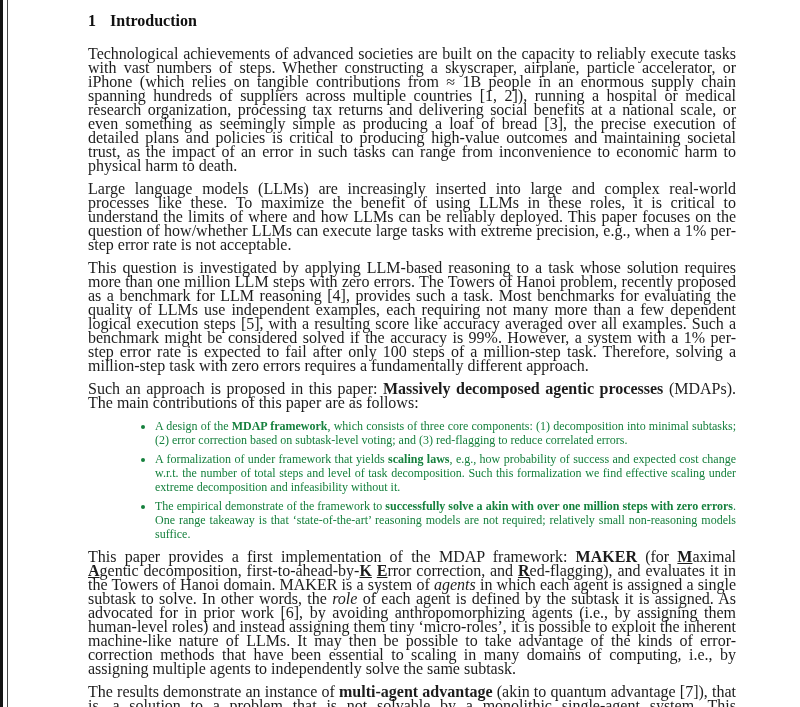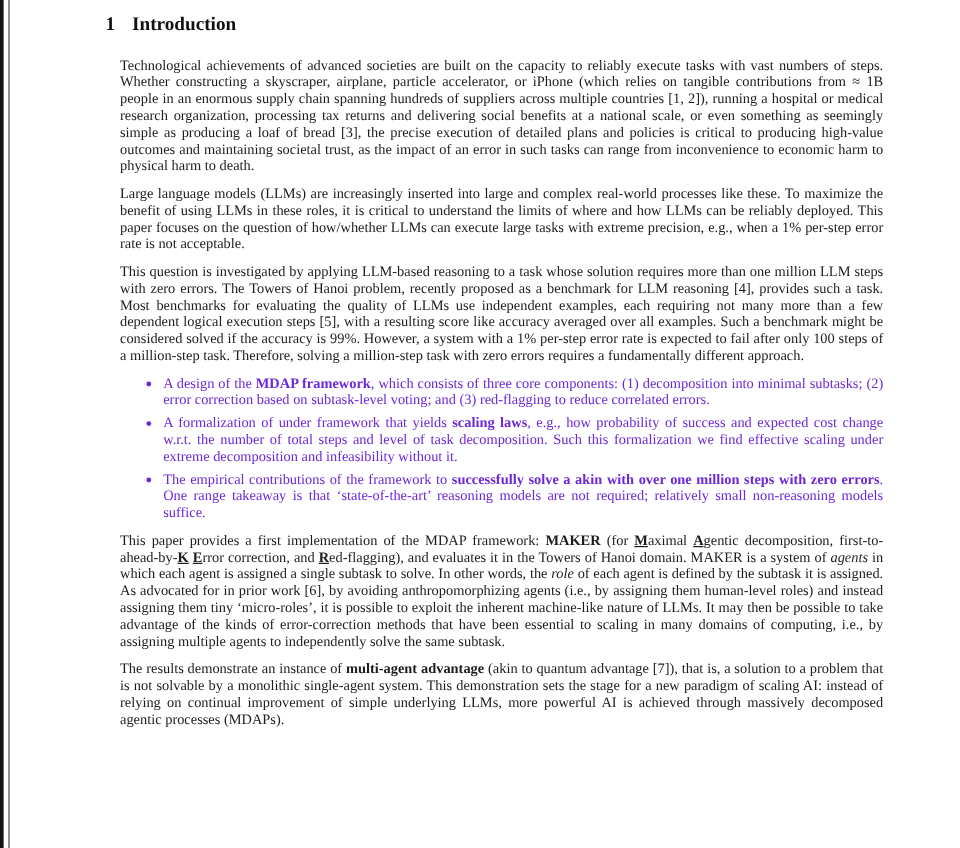--- a/index.html
+++ b/index.html
@@ -21,44 +21,45 @@
     background: #4a4a4a;
   }
   .content {
     position: absolute; left: 88px; top: 12px; width: 648px;
   }
   .section-heading {
     margin: 0 0 17px 0; font-size: 16px; font-weight: bold; color: #111;
   }
   .section-heading .num { margin-right: 14px; }
   .para {
-    margin: 0 0 9px 12px; font-size: 12px; line-height: 14px;
+    margin: 0 0 9px 0; font-size: 16px; line-height: 14px;
     text-align: justify; color: #1c1c1c;
   }
   .bullets { margin: 3px 0 9px 0; padding: 0; }
   .bullet-item {
-    margin: 0 0 5px 48px; font-size: 12px; line-height: 14px;
-    text-align: justify; list-style: disc outside; color: #6d28d9;
+    margin: 0 0 5px 67px; font-size: 12px; line-height: 14px;
+    text-align: justify; list-style: disc outside; color: #15803d;
   }
   .seg-b  { font-weight: bold; }
   .seg-i  { font-style: italic; }
   .seg-bu { font-weight: bold; text-decoration: underline; }
 </style>
 </head>
 <body>
 
 <div class="page" style="background: rgb(255, 255, 255); color: rgb(28, 28, 28);">
   <div class="scan-edge-bar" style="background: rgb(20, 20, 20);"></div>
   <div class="scan-edge-line" style="background: rgb(74, 74, 74);"></div>
   <div class="content">
     <h1 class="section-heading"><span class="num">1</span><span>Introduction</span></h1>
   <p class="para"><span>Technological achievements of advanced societies are built on the capacity to reliably execute tasks with vast numbers of steps. Whether constructing a skyscraper, airplane, particle accelerator, or iPhone (which relies on tangible contributions from ≈ 1B people in an enormous supply chain spanning hundreds of suppliers across multiple countries [1, 2]), running a hospital or medical research organization, processing tax returns and delivering social benefits at a national scale, or even something as seemingly simple as producing a loaf of bread [3], the precise execution of detailed plans and policies is critical to producing high-value outcomes and maintaining societal trust, as the impact of an error in such tasks can range from inconvenience to economic harm to physical harm to death.</span></p>
       <p class="para"><span>Large language models (LLMs) are increasingly inserted into large and complex real-world processes like these. To maximize the benefit of using LLMs in these roles, it is critical to understand the limits of where and how LLMs can be reliably deployed. This paper focuses on the question of how/whether LLMs can execute large tasks with extreme precision, e.g., when a 1% per-step error rate is not acceptable.</span></p>
       <p class="para"><span>This question is investigated by applying LLM-based reasoning to a task whose solution requires more than one million LLM steps with zero errors. The Towers of Hanoi problem, recently proposed as a benchmark for LLM reasoning [4], provides such a task. Most benchmarks for evaluating the quality of LLMs use independent examples, each requiring not many more than a few dependent logical execution steps [5], with a resulting score like accuracy averaged over all examples. Such a benchmark might be considered solved if the accuracy is 99%. However, a system with a 1% per-step error rate is expected to fail after only 100 steps of a million-step task. Therefore, solving a million-step task with zero errors requires a fundamentally different approach.</span></p>
+      <p class="para"><span>Such an approach is proposed in this paper: </span><span class="seg-b">Massively decomposed agentic processes</span><span> (MDAPs). The main contributions of this paper are as follows:</span></p>
       <ul class="bullets">
         <li class="bullet-item"><span>A design of the </span><span class="seg-b">MDAP framework</span><span>, which consists of three core components: (1) decomposition into minimal subtasks; (2) error correction based on subtask-level voting; and (3) red-flagging to reduce correlated errors.</span></li>
         <li class="bullet-item"><span>A formalization of under framework that yields </span><span class="seg-b">scaling laws</span><span>, e.g., how probability of success and expected cost change w.r.t. the number of total steps and level of task decomposition. Such this formalization we find effective scaling under extreme decomposition and infeasibility without it.</span></li>
-        <li class="bullet-item"><span>The empirical contributions of the framework to </span><span class="seg-b">successfully solve a akin with over one million steps with zero errors</span><span>. One range takeaway is that ‘state-of-the-art’ reasoning models are not required; relatively small non-reasoning models suffice.</span></li>
+        <li class="bullet-item"><span>The empirical demonstrate of the framework to </span><span class="seg-b">successfully solve a akin with over one million steps with zero errors</span><span>. One range takeaway is that ‘state-of-the-art’ reasoning models are not required; relatively small non-reasoning models suffice.</span></li>
       </ul>
       <p class="para"><span>This paper provides a first implementation of the MDAP framework: </span><span class="seg-b">MAKER</span><span> (for </span><span class="seg-bu">M</span><span>aximal </span><span class="seg-bu">A</span><span>gentic decomposition, first-to-ahead-by-</span><span class="seg-bu">K</span><span> </span><span class="seg-bu">E</span><span>rror correction, and </span><span class="seg-bu">R</span><span>ed-flagging), and evaluates it in the Towers of Hanoi domain. MAKER is a system of </span><span class="seg-i">agents</span><span> in which each agent is assigned a single subtask to solve. In other words, the </span><span class="seg-i">role</span><span> of each agent is defined by the subtask it is assigned. As advocated for in prior work [6], by avoiding anthropomorphizing agents (i.e., by assigning them human-level roles) and instead assigning them tiny ‘micro-roles’, it is possible to exploit the inherent machine-like nature of LLMs. It may then be possible to take advantage of the kinds of error-correction methods that have been essential to scaling in many domains of computing, i.e., by assigning multiple agents to independently solve the same subtask.</span></p>
       <p class="para"><span>The results demonstrate an instance of </span><span class="seg-b">multi-agent advantage</span><span> (akin to quantum advantage [7]), that is, a solution to a problem that is not solvable by a monolithic single-agent system. This demonstration sets the stage for a new paradigm of scaling AI: instead of relying on continual improvement of simple underlying LLMs, more powerful AI is achieved through massively decomposed agentic processes (MDAPs).</span></p>
     </div>
 </div>
 
 </body></html>

